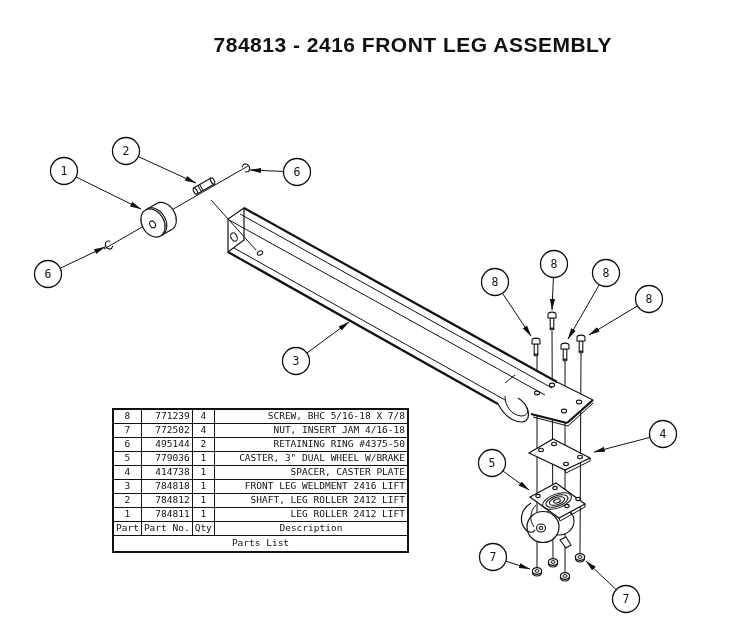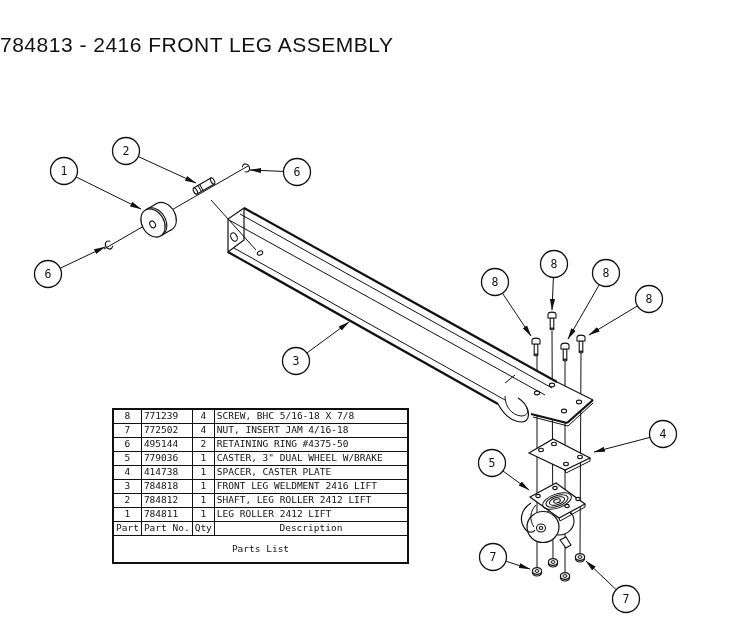--- a/index.html
+++ b/index.html
@@ -1,40 +1,40 @@
 <!DOCTYPE html>
 <html style="--ink: #111111; --bg: #ffffff;"><head>
 <meta charset="utf-8">
 <style>
   :root { --ink:#111111; --bg:#ffffff; }
   * { box-sizing: border-box; }
   html,body { margin:0; padding:0; background:#fff; }
   #page { position:relative; width:730px; height:641px; background:var(--bg);
           font-family:"Liberation Sans", sans-serif; color:var(--ink); overflow:hidden; }
-  #title { position:absolute; top:33px; left:0; width:612px; text-align:left;
-           font-size:21px; font-weight:normal; letter-spacing:0.5px; }
+  #title { position:absolute; top:33px; left:0; width:612px; text-align:right;
+           font-size:21px; font-weight:bold; letter-spacing:0.5px; }
   svg text { font-family:"DejaVu Sans Mono", monospace; font-size:11.5px; fill:var(--ink); }
   .ln   { stroke:var(--ink); fill:none; stroke-width:1; }
   .ln12 { stroke:var(--ink); fill:none; stroke-width:1.2; }
   .lnT  { stroke:var(--ink); fill:none; stroke-width:2.2; }
   .wfill{ fill:var(--bg); }
   .wln  { fill:var(--bg); stroke:var(--ink); stroke-width:1.1; }
   .wln12{ fill:var(--bg); stroke:var(--ink); stroke-width:1.2; }
   marker path { fill:var(--ink); }
   .balloon circle { fill:var(--bg); stroke:var(--ink); stroke-width:1.3; }
   
   #parts-table-wrap { position:absolute; left:112px; top:408px; width:297px; }
   table.parts { border-collapse:collapse; width:100%;
                 font-family:"DejaVu Sans Mono", monospace; font-size:9.5px; color:var(--ink); }
   table.parts td { border:1px solid var(--ink); height:14px; padding:0 2px;
                    white-space:nowrap; line-height:12px; }
   table.parts { border:2px solid var(--ink); }
   td.c { text-align:center; }
-  td.l { text-align:left; padding-left:3px; }
-  tr.footer td { height:28px; text-align:center; }
+  td.l { text-align:right; padding-left:3px; }
+  tr.footer td { height:17px; text-align:center; }
 </style>
 </head>
 <body>
 
 <div id="page">
 
   <div id="title">784813 - 2416 FRONT LEG ASSEMBLY</div>
 
   <svg width="730" height="641" viewBox="0 0 730 641" style="position:absolute;left:0;top:0;">
     <defs>

